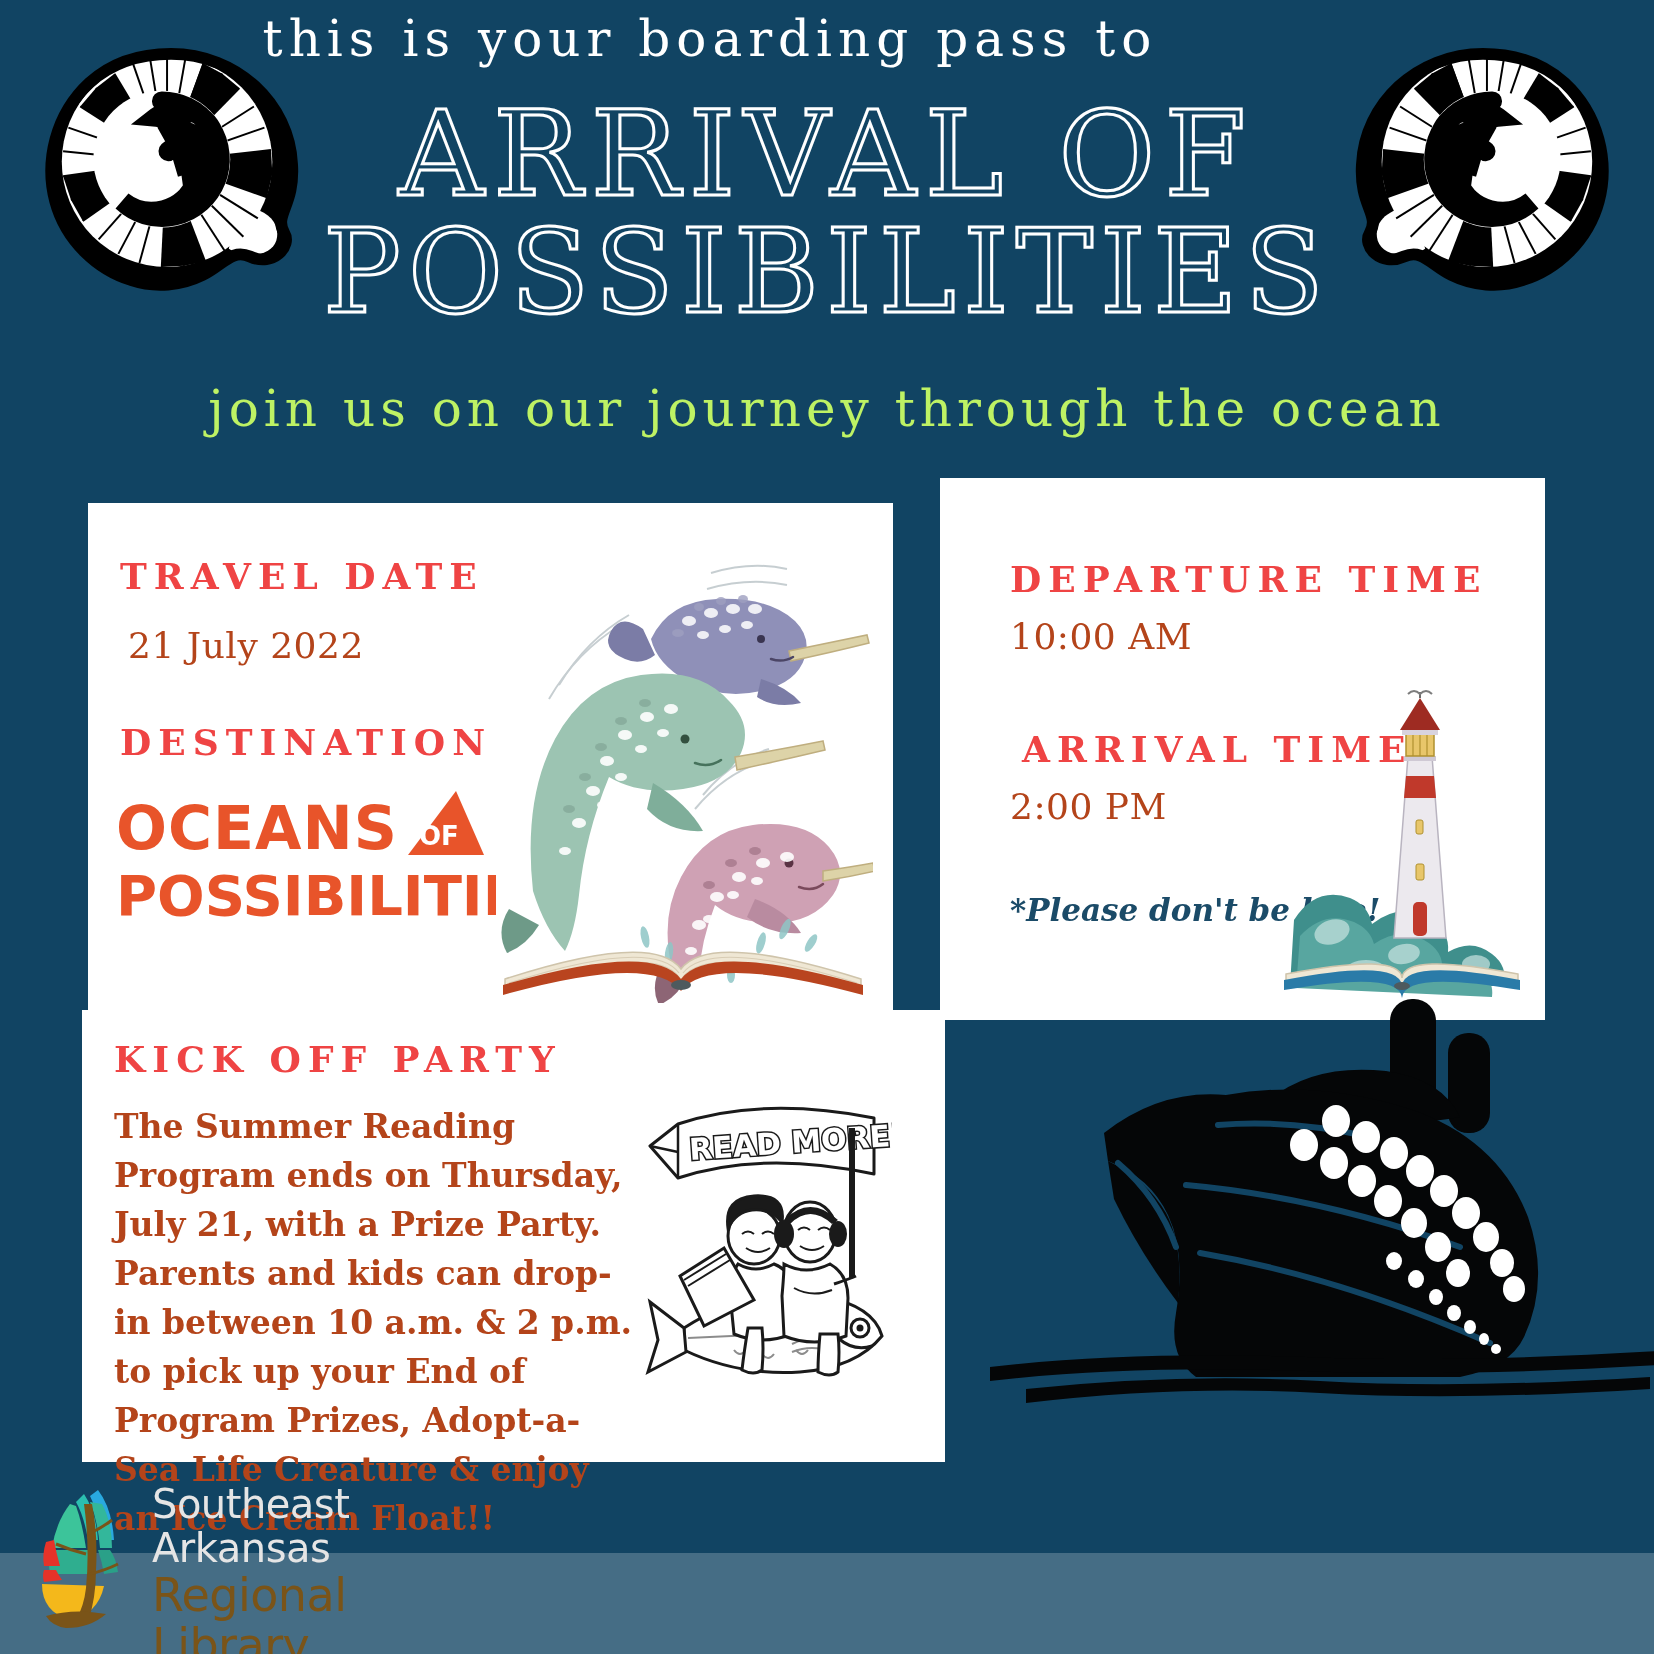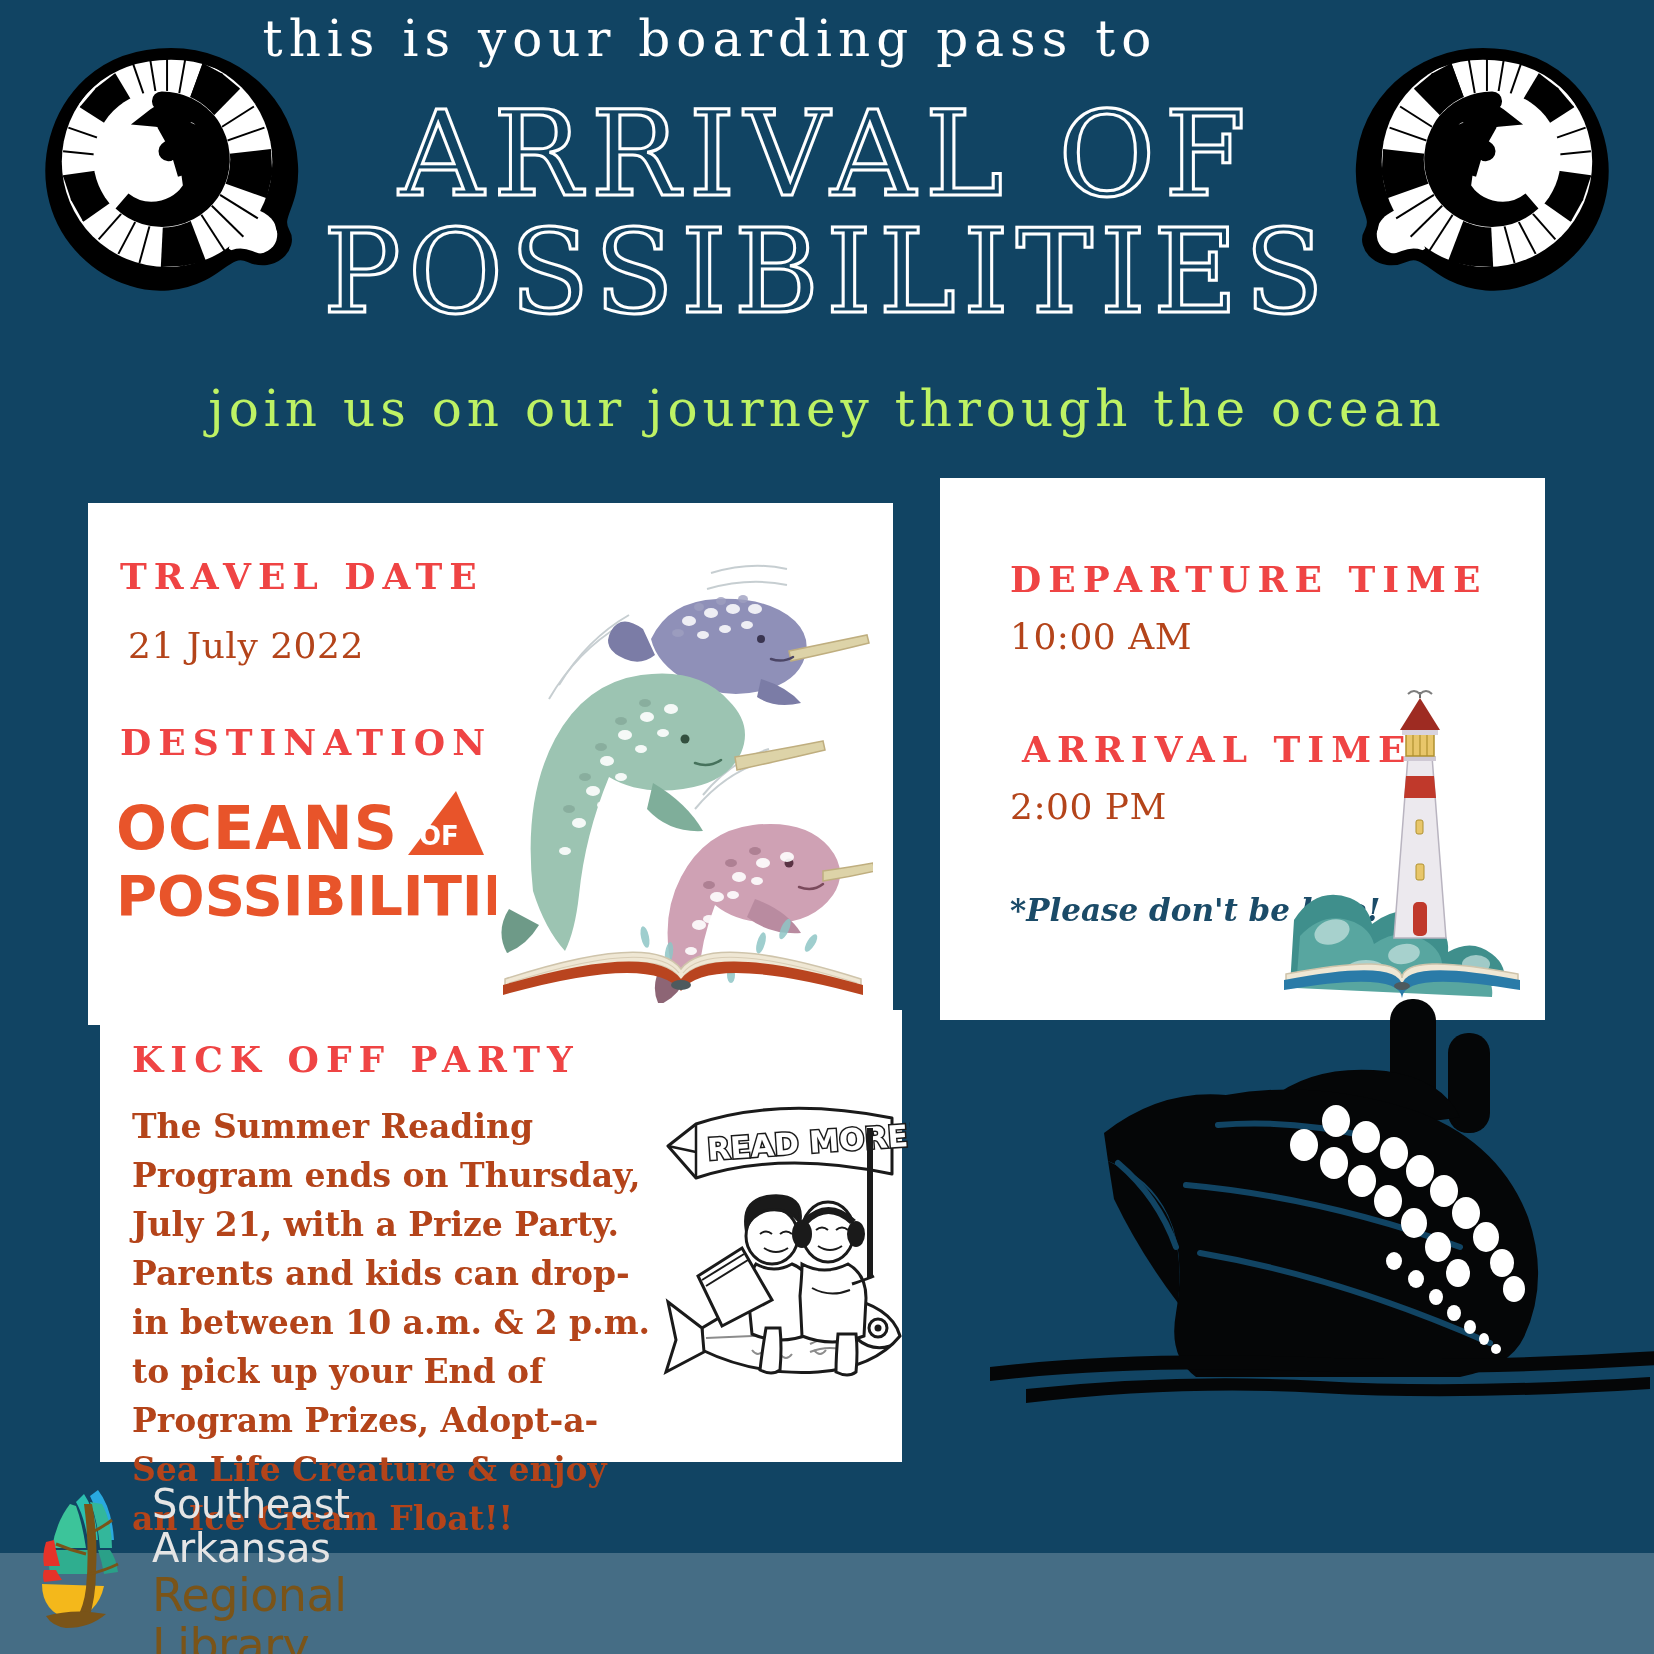--- a/index.html
+++ b/index.html
@@ -54,21 +54,21 @@
   .shell.left  { left:36px;  top:46px; }
   .shell.right { right:36px; top:46px; }
 
   
   .card {
     position:absolute;
     background:#ffffff;
   }
   #card-travel   { left:88px;  top:503px;  width:805px;  height:522px; }
   #card-times    { left:940px; top:478px;  width:605px;  height:542px; }
-  #card-kickoff  { left:100px;  top:1010px; width:802px;  height:452px; }
+  #card-kickoff  { left:82px;  top:1010px; width:863px;  height:452px; }
 
   .card-label {
     font-family:"DejaVu Serif", serif;
     color:#ef4444;
     font-size:36px;
     letter-spacing:7px;
     font-weight:700;
   }
   .card-value {
     font-family:"DejaVu Serif", serif;

